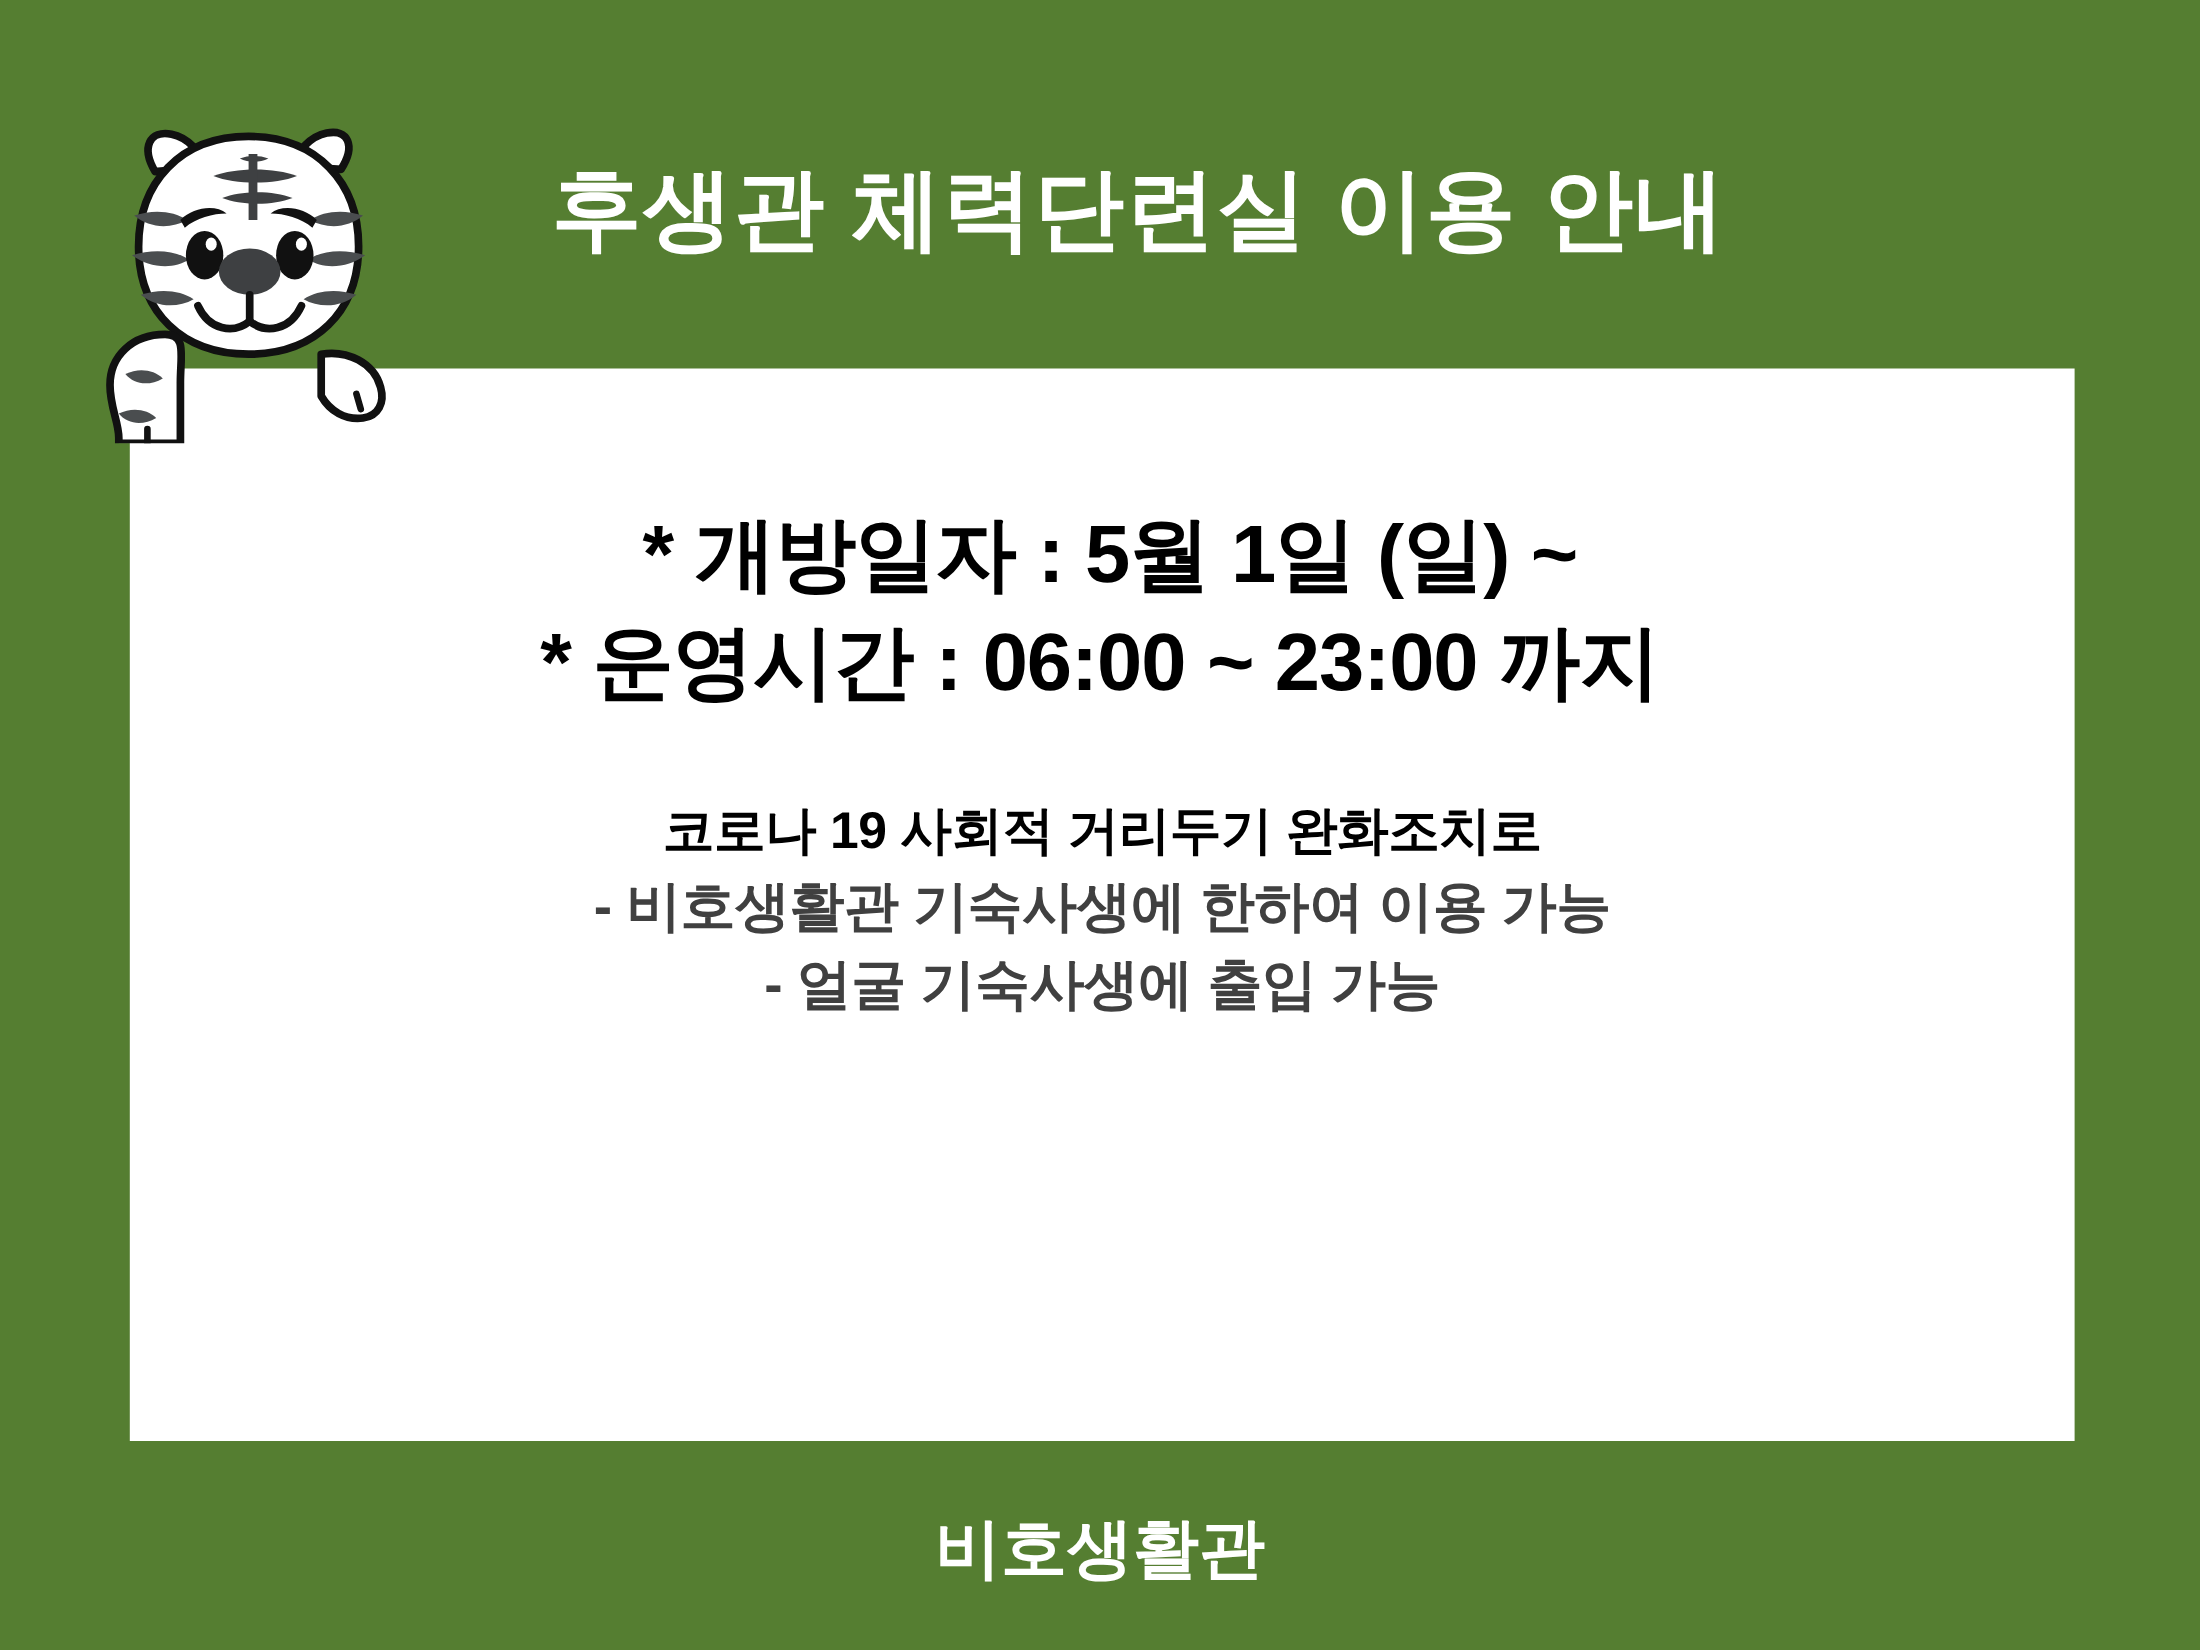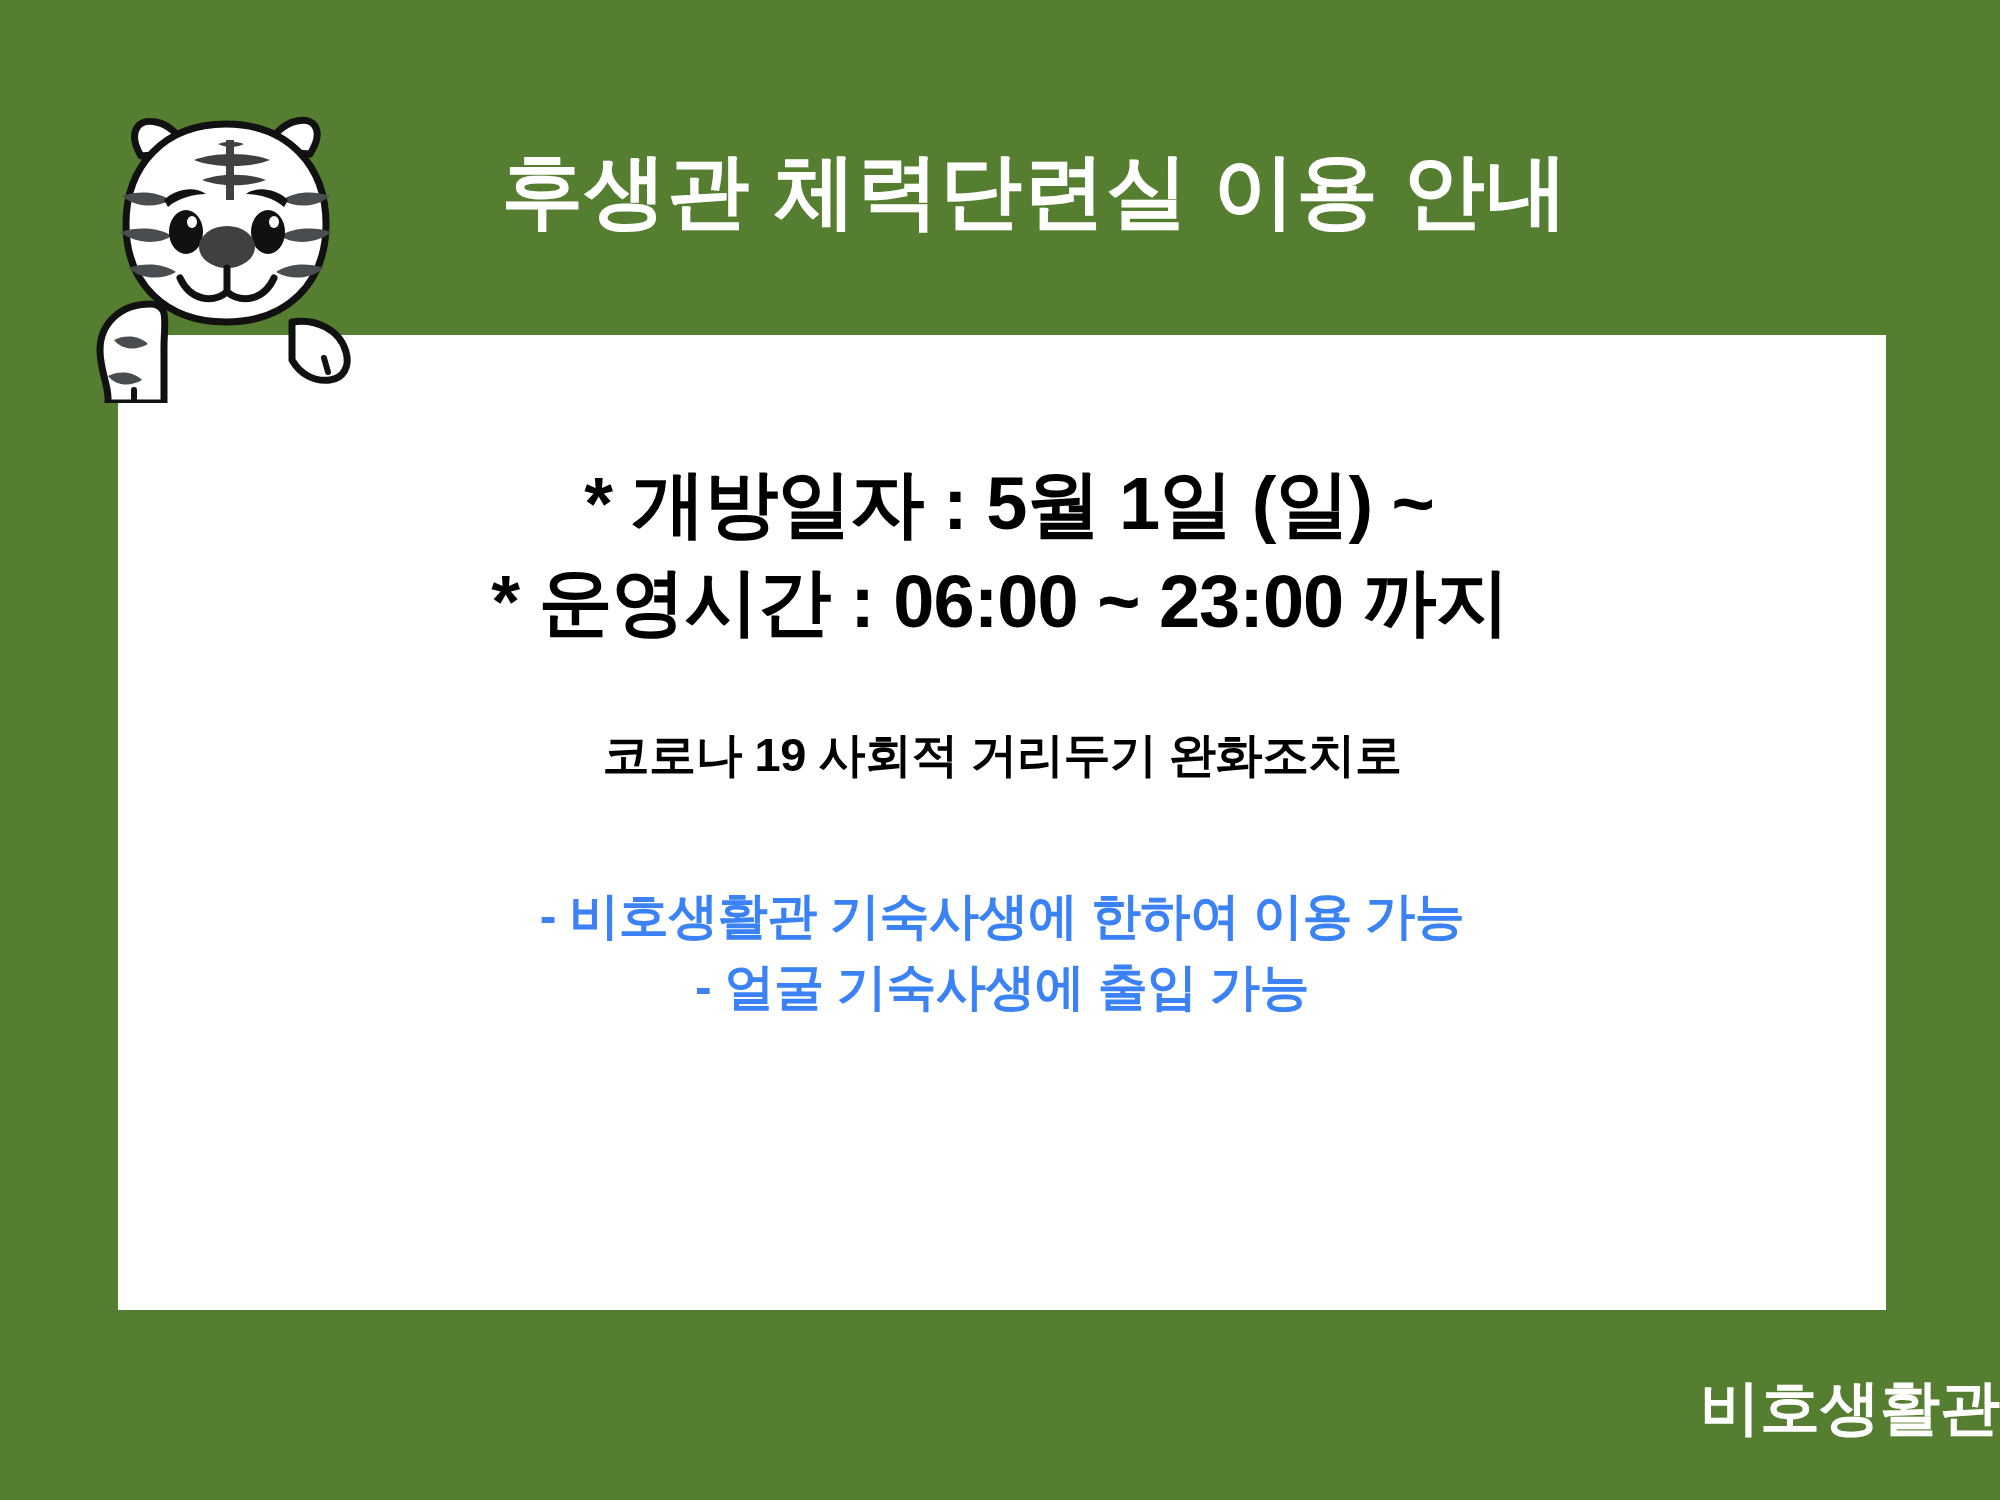--- a/index.html
+++ b/index.html
@@ -93,36 +93,35 @@
     margin-top: 72px;
     color: #000000;
     font-size: 47px;
     font-weight: 800;
     line-height: 1.42;
     text-align: left;
     letter-spacing: -0.5px;
   }
 
   .bullets {
-    margin-top: 92px;
-    color: #3b82f6;
+    color: #404040;
     font-size: 50px;
     font-weight: 800;
     line-height: 1.42;
     text-align: center;
     letter-spacing: -0.5px;
   }
 
   
   .footer {
     position: absolute;
     left: 0;
     top: 1368px;
     width: 2000px;
-    text-align: right;
+    text-align: center;
   }
   .footer-text {
     color: #FFFFFF;
     font-size: 60px;
     font-weight: 800;
     letter-spacing: 0px;
   }
 </style>
 </head>
 <body>

